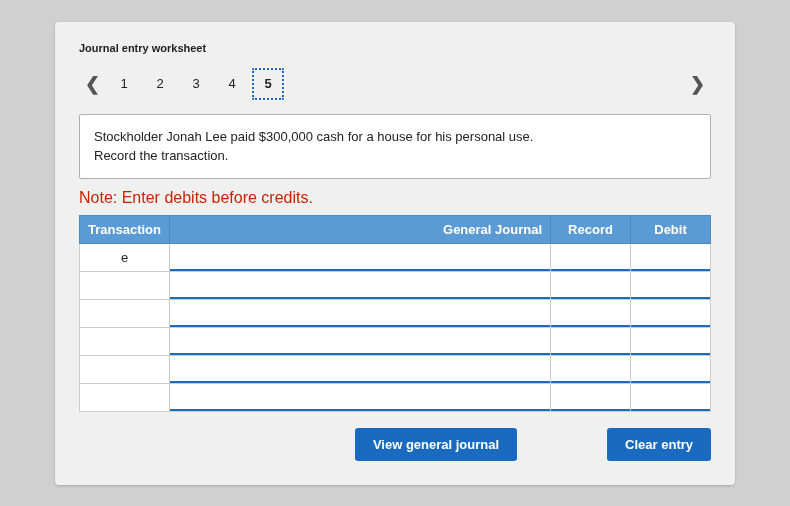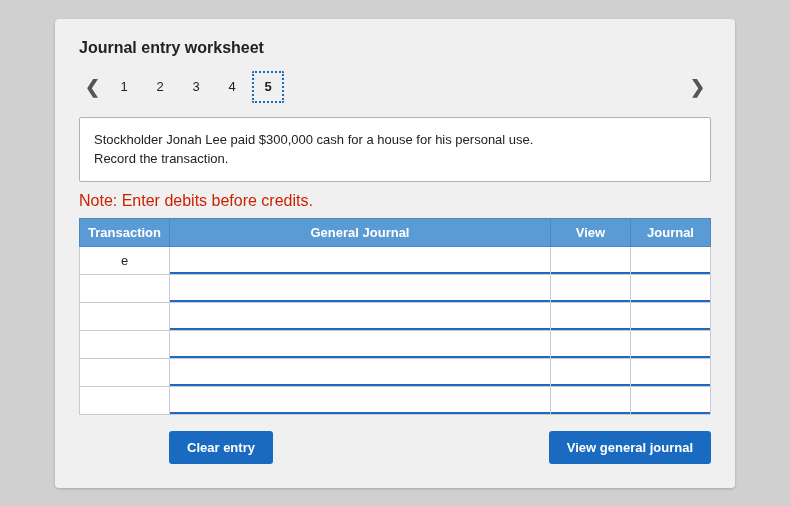--- a/index.html
+++ b/index.html
@@ -14,21 +14,21 @@
       font-size: 13px;
     }
     .card {
       background: #f0f0f0;
       border-radius: 4px;
       padding: 20px 24px 24px 24px;
       width: 680px;
       box-shadow: 0 1px 3px rgba(0,0,0,0.2);
     }
     .card-title {
-      font-size: 16px;
+      font-size: 11px;
       font-weight: bold;
       color: #222;
       margin-bottom: 14px;
     }
     .pagination {
       display: flex;
       align-items: center;
       margin-bottom: 14px;
       gap: 0;
     }
@@ -92,21 +92,21 @@
       font-size: 13px;
       padding: 6px 8px;
       border: 1px solid #4a88be;
       text-align: center;
     }
     .journal-table th.th-transaction {
       text-align: center;
       width: 90px;
     }
     .journal-table th.th-general {
-      text-align: center;
+      text-align: right;
     }
     .journal-table th.th-debit {
       width: 80px;
       text-align: center;
     }
     .journal-table th.th-credit {
       width: 80px;
       text-align: center;
     }
     .journal-table td {
@@ -184,22 +184,22 @@
     <span>Stockholder Jonah Lee paid $300,000 cash for a house for his personal use.<br>Record the transaction.</span>
   </div>
 
   <div class="note">Note: Enter debits before credits.</div>
 
   <table class="journal-table">
     <thead>
       <tr>
         <th class="th-transaction">Transaction</th>
         <th class="th-general">General Journal</th>
-        <th class="th-debit">View</th>
-        <th class="th-credit">Journal</th>
+        <th class="th-debit">Record</th>
+        <th class="th-credit">Debit</th>
       </tr>
     </thead>
     <tbody>
       <tr class="row-accent">
         <td class="td-transaction">e</td>
         <td class="td-input"><input type="text" style=""></td>
         <td class="td-input td-input-num"><input type="text" style=""></td>
         <td class="td-input td-input-num"><input type="text" style=""></td>
       </tr>
       <tr class="row-accent">
@@ -229,16 +229,16 @@
       <tr class="row-accent">
         <td class="td-transaction"></td>
         <td class="td-input"><input type="text" style=""></td>
         <td class="td-input td-input-num"><input type="text" style=""></td>
         <td class="td-input td-input-num"><input type="text" style=""></td>
       </tr>
     </tbody>
   </table>
 
   <div class="btn-row">
+    <button class="btn btn-view">View general journal</button>
     <button class="btn btn-clear">Clear entry</button>
-    <button class="btn btn-view">View general journal</button>
   </div>
 </div>
 
 </body></html>

